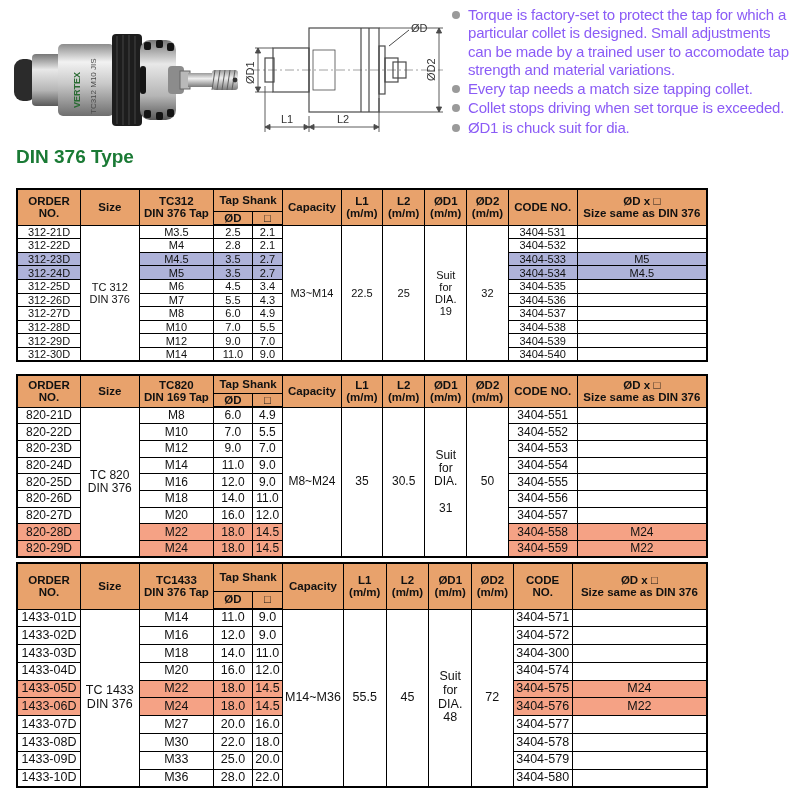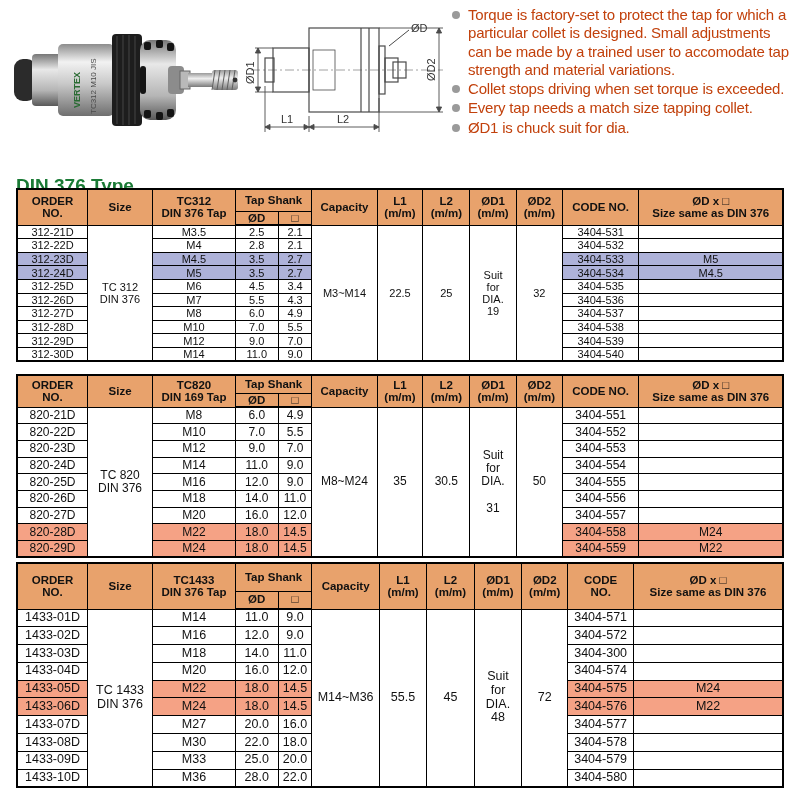--- a/index.html
+++ b/index.html
@@ -4,33 +4,33 @@
 <style>
   html,body{margin:0;padding:0;background:#fff;}
   .page{position:relative;width:800px;height:800px;background:#fff;overflow:hidden;
         font-family:"Liberation Sans","DejaVu Sans",sans-serif;color:#1a1a1a;}
 
   
   .photo-wrap{position:absolute;left:8px;top:4px;width:235px;height:152px;}
   .diagram-wrap{position:absolute;left:243px;top:8px;width:208px;height:136px;}
   .bullets{position:absolute;left:452px;top:6px;width:342px;margin:0;padding:0;list-style:none;}
   .bullets li{position:relative;padding-left:16px;margin:0 0 1px 0;
-              font-size:15px;line-height:1.22;color:#c2410c;letter-spacing:-0.2px;}
+              font-size:15px;line-height:1.22;color:#8b5cf6;letter-spacing:-0.2px;}
   .bullets li::before{content:"";position:absolute;left:0;top:5px;width:8px;height:8px;
               border-radius:50%;background:#9a9a9a;}
 
   
-  .headrow{position:absolute;left:16px;top:175px;width:768px;height:22px;}
+  .headrow{position:absolute;left:16px;top:146px;width:768px;height:22px;}
   .din-heading{position:absolute;left:0;bottom:0;font-size:19px;font-weight:bold;color:#1a7a35;}
   .custom-note{position:absolute;right:0;bottom:1px;font-size:14.5px;color:#222;}
 
   
   .tbl-slot{position:absolute;left:16px;width:768px;}
   #tbl0{top:188px;} #tbl1{top:374px;} #tbl2{top:562px;}
-  table.cat{border-collapse:collapse;width:768px;table-layout:fixed;border:2px solid #000;}
+  table.cat{border-collapse:collapse;width:692px;table-layout:fixed;border:2px solid #000;}
   table.cat th,table.cat td{border:1px solid #000;text-align:center;padding:0;
         overflow:hidden;white-space:pre-line;line-height:1.1;vertical-align:middle;}
   table.cat th{background:#e8a26c;font-weight:bold;color:#111;}
   table.cat thead tr:last-child th{border-bottom:2px solid #000;}
   table.cat td{background:#fff;color:#111;}
   td.order{font-weight:normal;}
   td.same{text-align:left;padding-left:4px;}
   td.merged{white-space:pre-line;}
   .hl-blue{background:#aeb2d9 !important;}
   .hl-salmon{background:#f5a285 !important;margin-left:8px;}
@@ -155,22 +155,22 @@
         <path d="M66 119 l5 -2.6 l0 5.2 z" fill="#4a4a4a"></path>
         <path d="M136 119 l-5 -2.6 l0 5.2 z" fill="#4a4a4a"></path>
       </g>
       <text x="38" y="115" font-size="11" fill="#333">L1</text>
       <text x="94" y="115" font-size="11" fill="#333">L2</text>
     </svg>
   </div>
 
   <ul class="bullets">
     <li>Torque is factory-set to protect the tap for which a particular collet is designed. Small adjustments can be made by a trained user to accomodate tap strength and material variations.</li>
+    <li>Every tap needs a match size tapping collet.</li>
     <li>Collet stops driving when set torque is exceeded.</li>
-    <li>Every tap needs a match size tapping collet.</li>
     <li>ØD1 is chuck suit for dia.</li>
   </ul>
 
   <div class="headrow">
     <span class="din-heading">DIN 376 Type</span>
   </div>
 
   <div class="tbl-slot" id="tbl0">
       <table class="cat t0">
         <colgroup>

